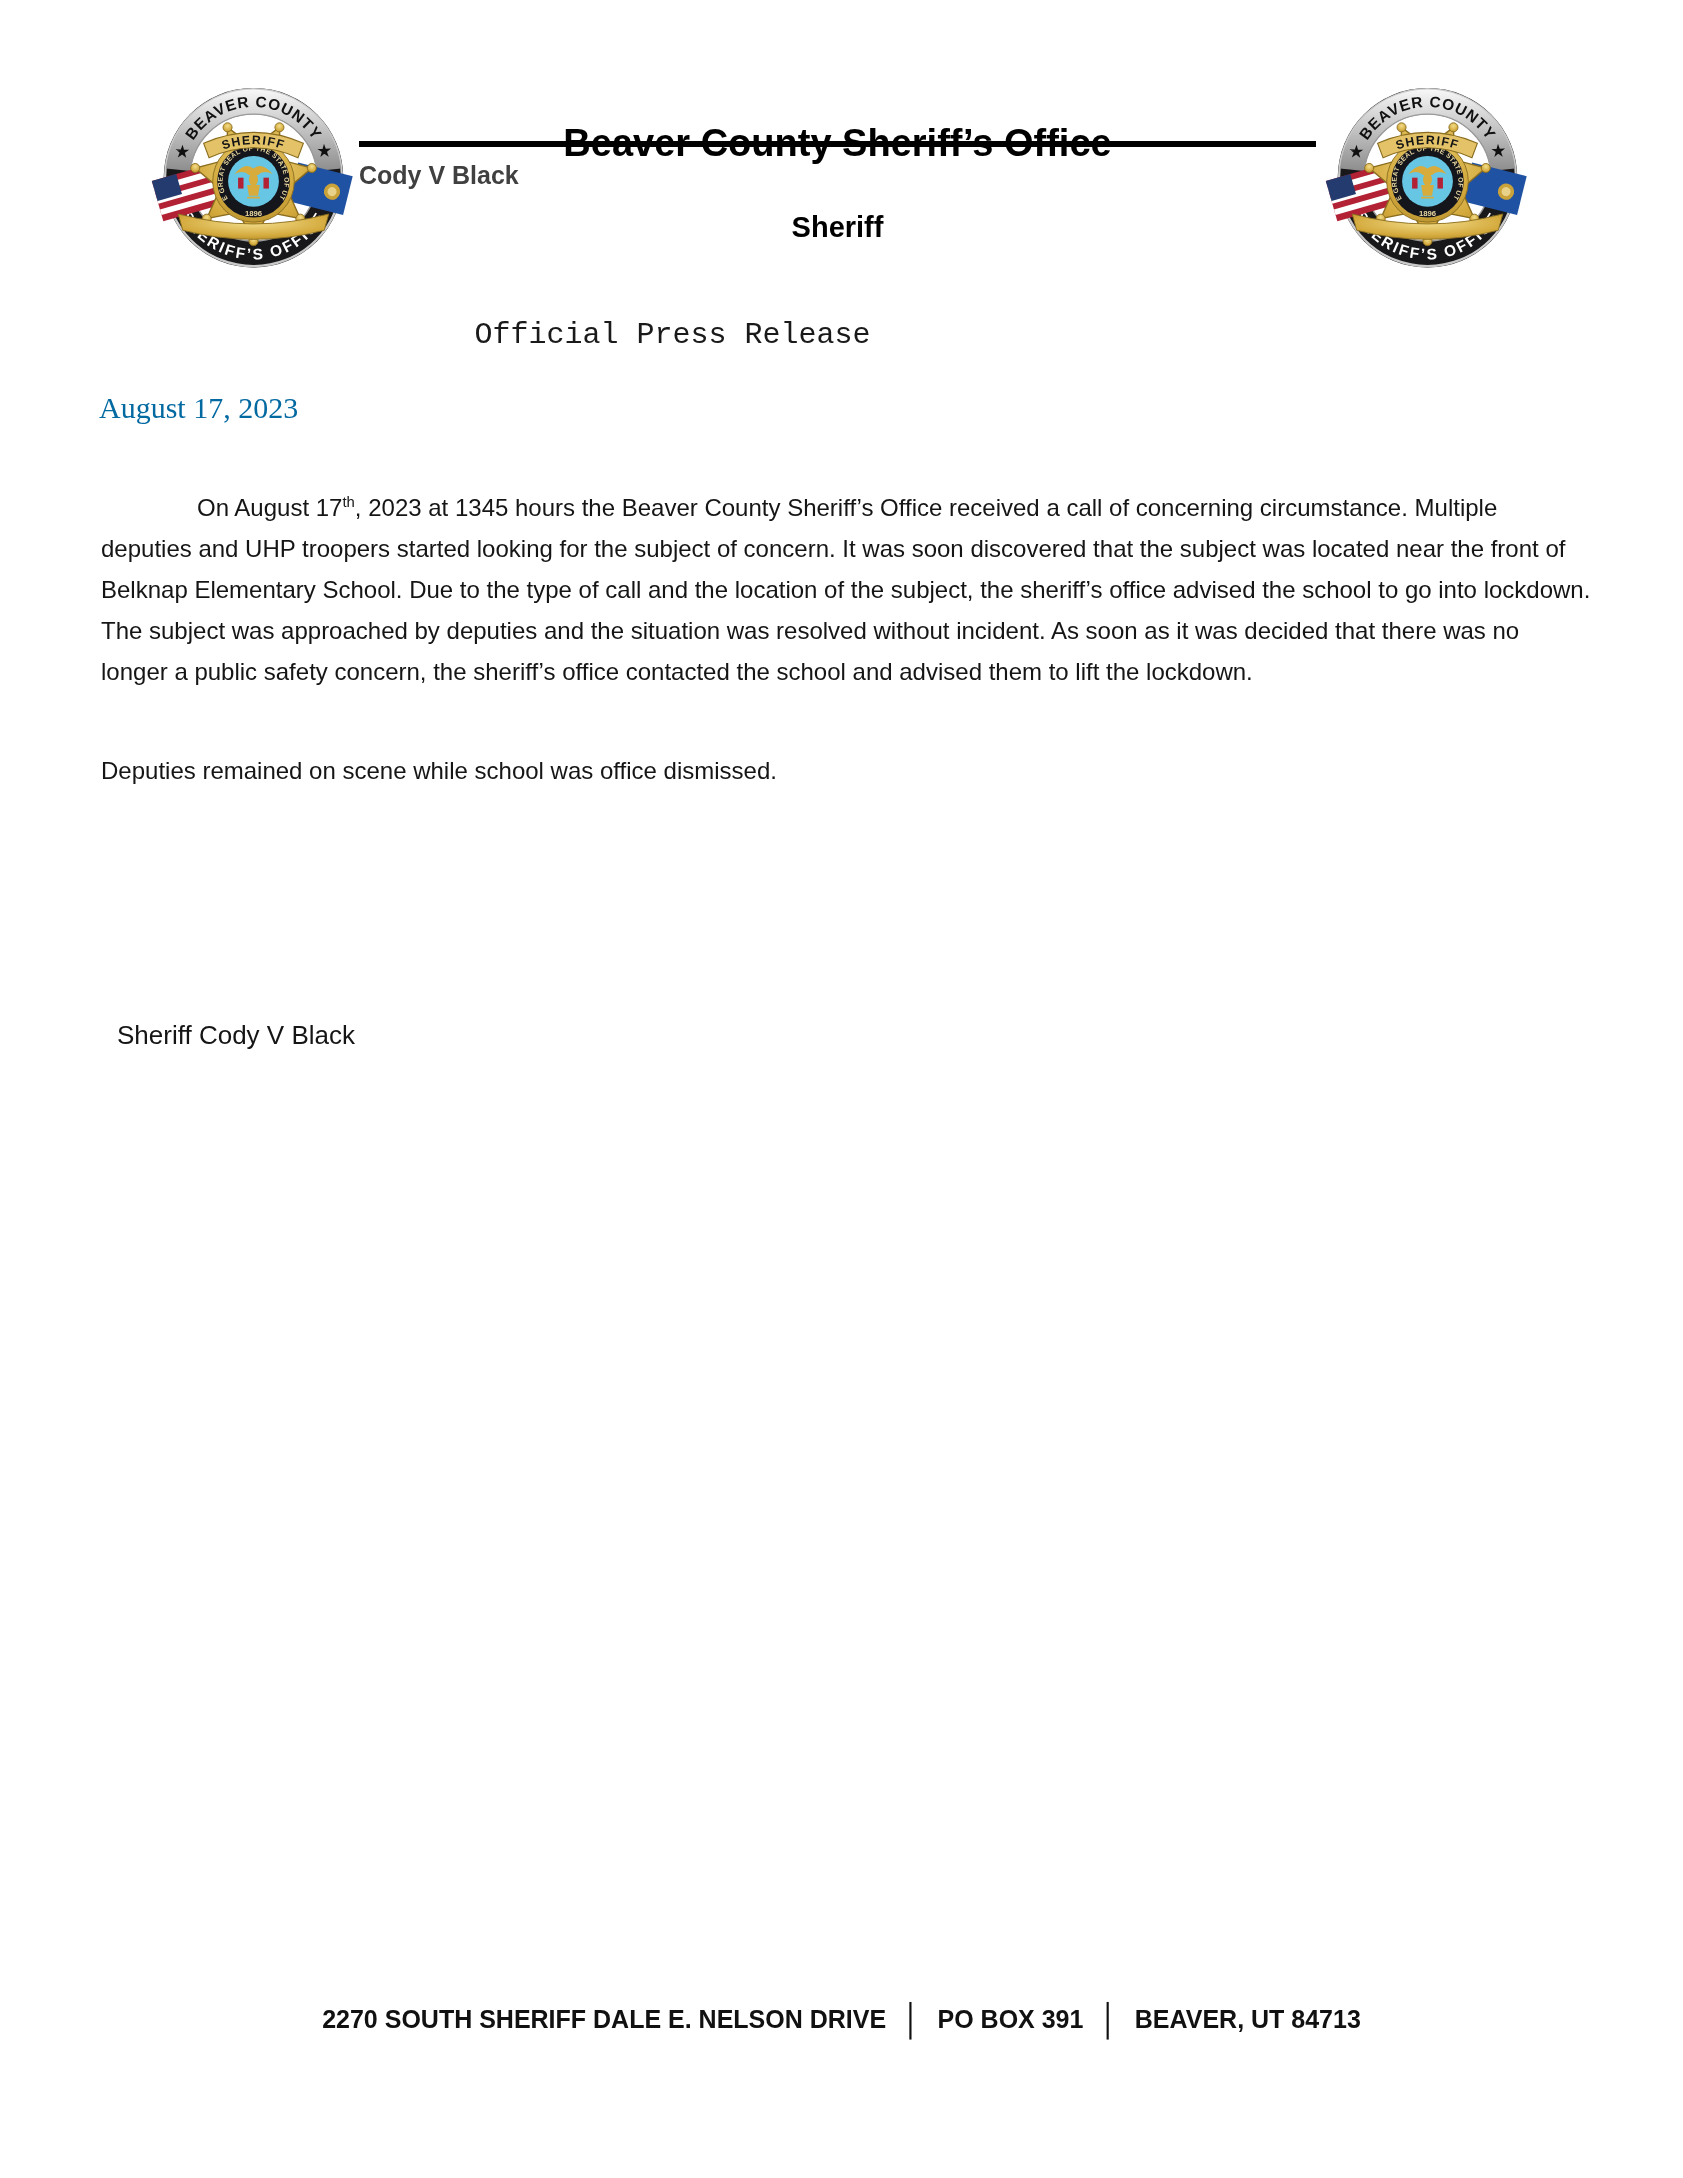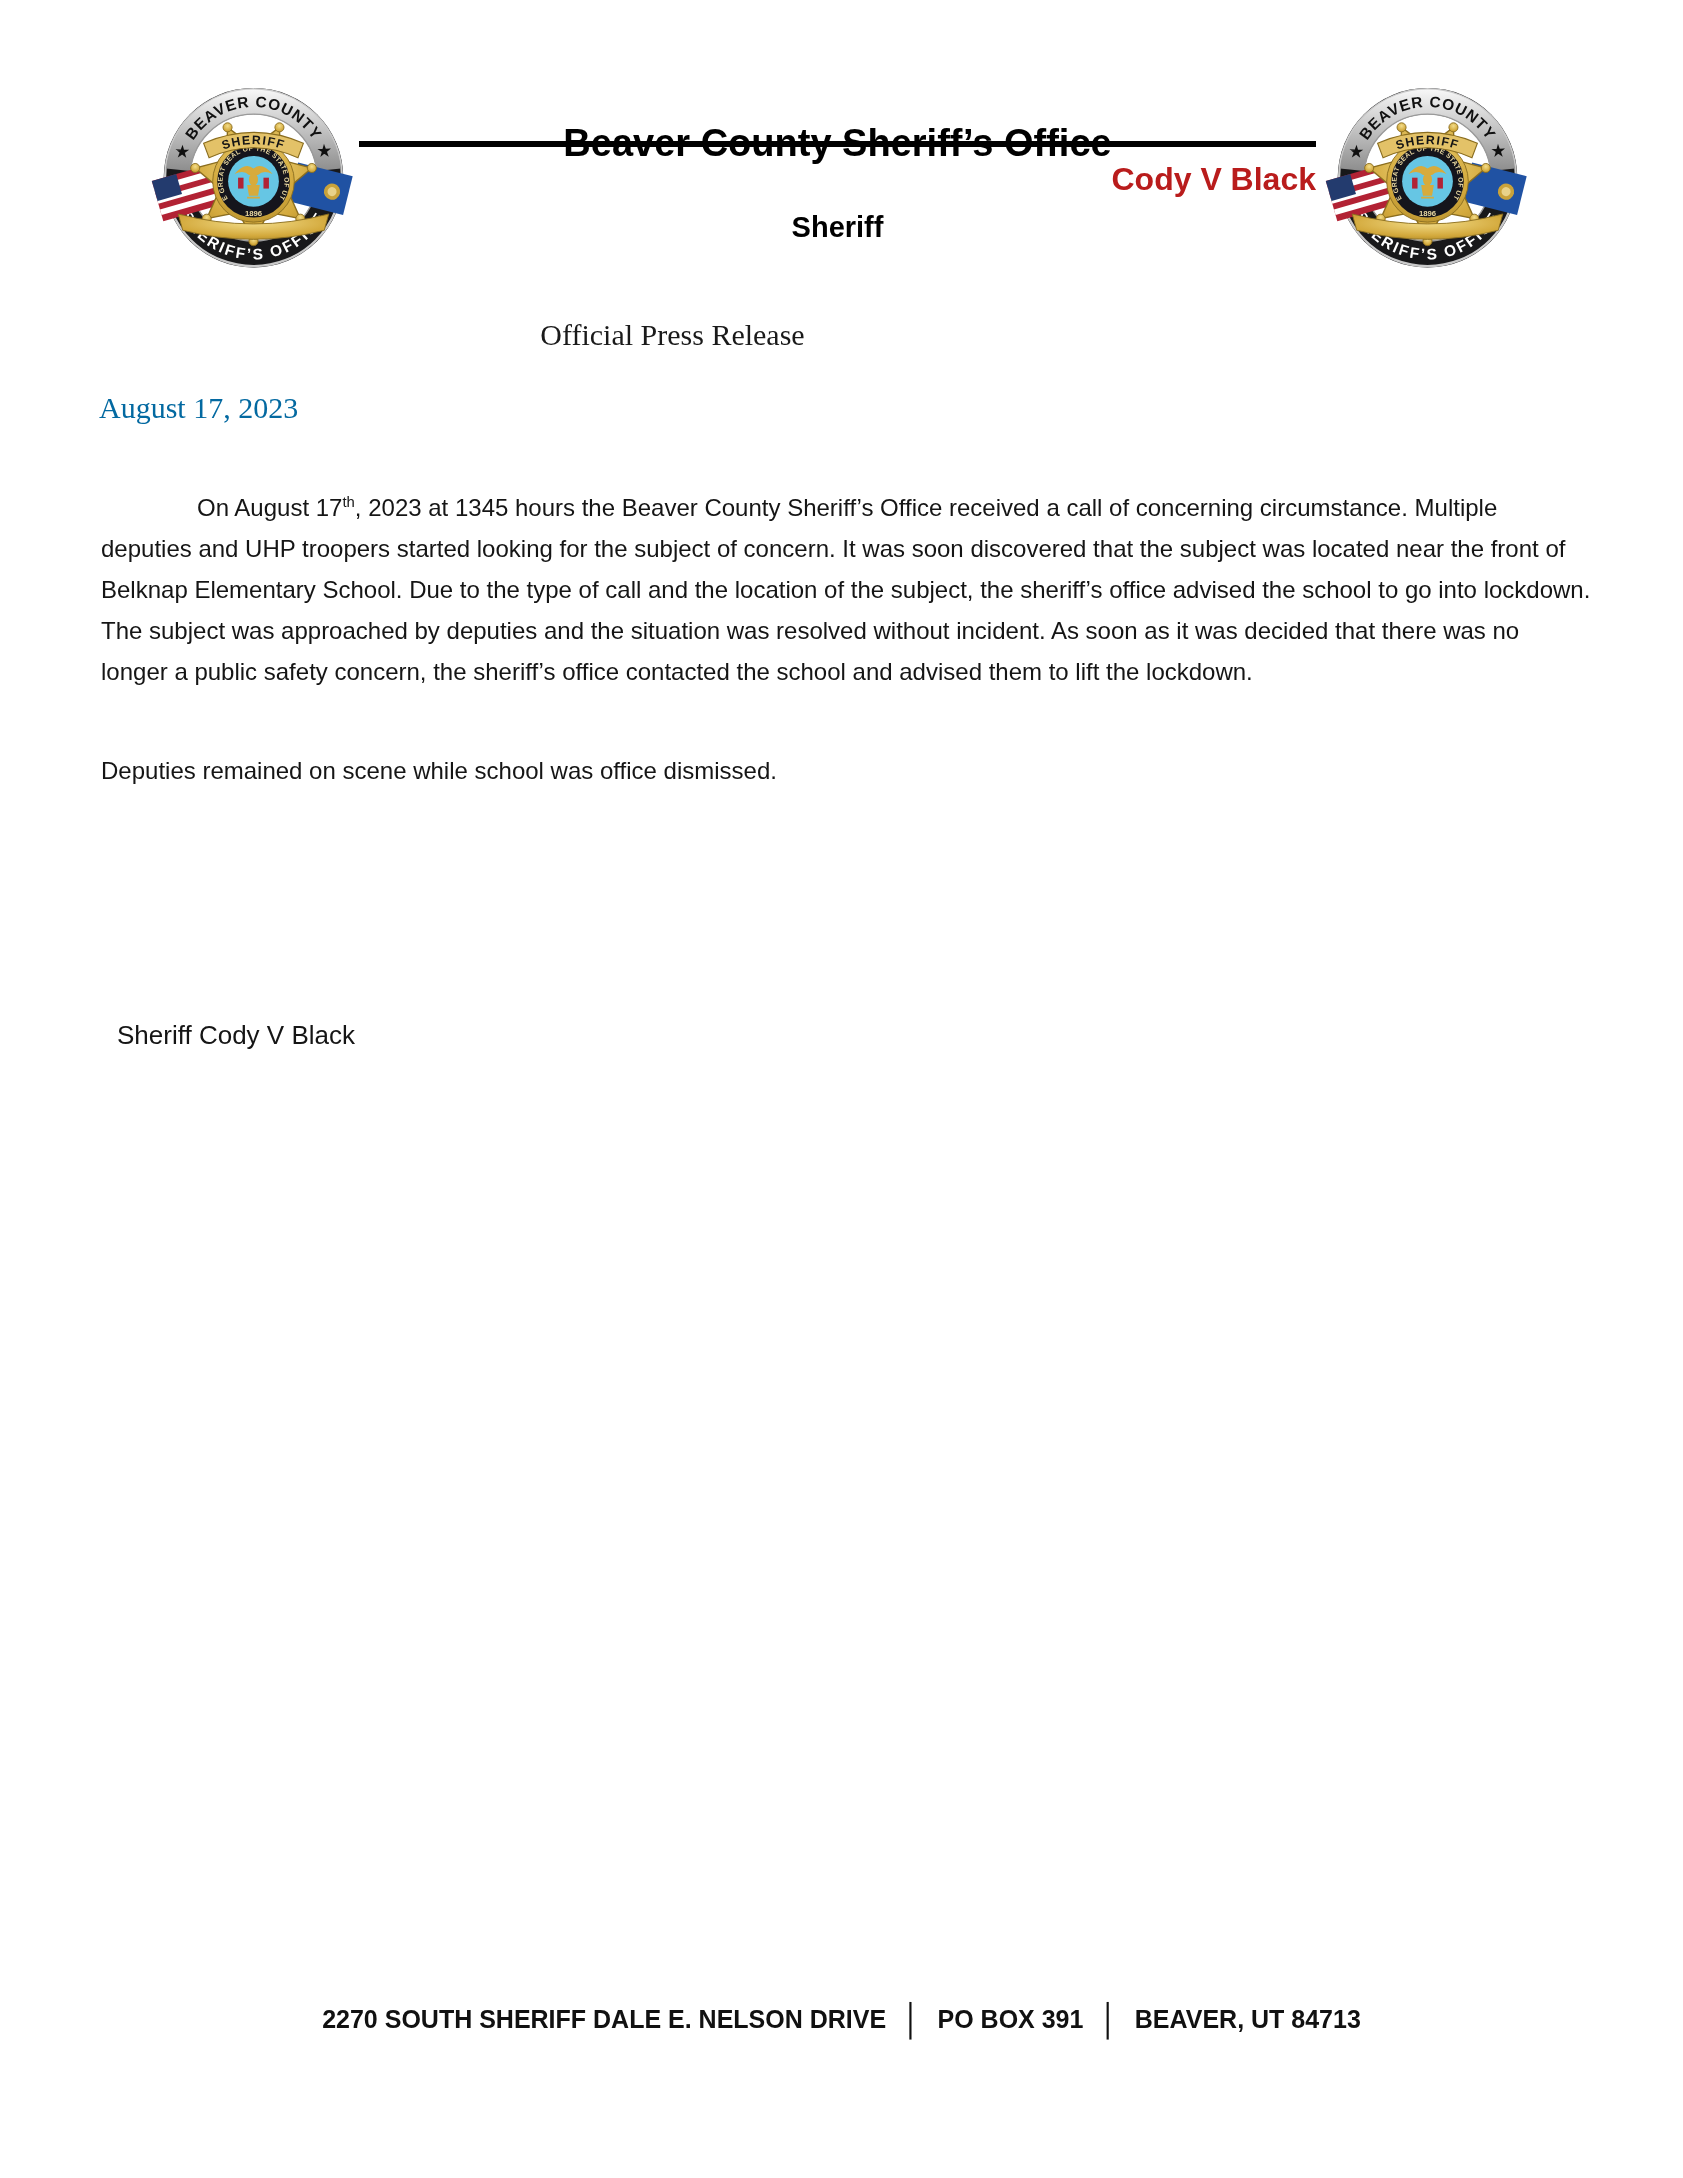--- a/index.html
+++ b/index.html
@@ -16,35 +16,35 @@
     position: absolute; left: 359px; top: 99px; width: 957px;
     text-align: center; font-size: 38px; font-weight: 700; color: #000;
     line-height: 1;
   }
   .header-rule {
     position: absolute; left: 359px; top: 141px; width: 957px; height: 6.3px;
     background: #000;
   }
   .sheriff-name {
     position: absolute; left: 359px; top: 163px; width: 957px;
-    text-align: right; font-size: 32px; font-weight: 700; color: #b91c1c; line-height: 1;
+    text-align: left; font-size: 25px; font-weight: 700; color: #404040; line-height: 1;
   }
   .sheriff-role {
     position: absolute; left: 359px; top: 213px; width: 957px;
     text-align: center; font-size: 29px; font-weight: 700; color: #000; line-height: 1;
   }
   .badge { position: absolute; width: 205px; height: 193px; }
   .badge-left  { left: 151px;  top: 83px; }
   .badge-right { left: 1325px; top: 83px; }
   svg text { font-family: "Liberation Sans", sans-serif; }
 
   
   .release-label {
     position: absolute; left: 0; top: 317px; width: 1345px;
-    text-align: center; font-family: Liberation Serif, serif;
+    text-align: center; font-family: Liberation Mono, monospace;
     font-size: 30px; color: #1a1a1a; line-height: 1.2;
   }
   .release-date {
     position: absolute; left: 99px; top: 358px;
     font-family: "Liberation Serif", serif; font-size: 30px; color: #0369a1; line-height: 1.2; margin-top: 32px;
   }
   .body-text {
     position: absolute; left: 101px; width: 1490px;
     font-size: 24px; line-height: 41px; color: #151515;
     margin: 0; text-align: left;

